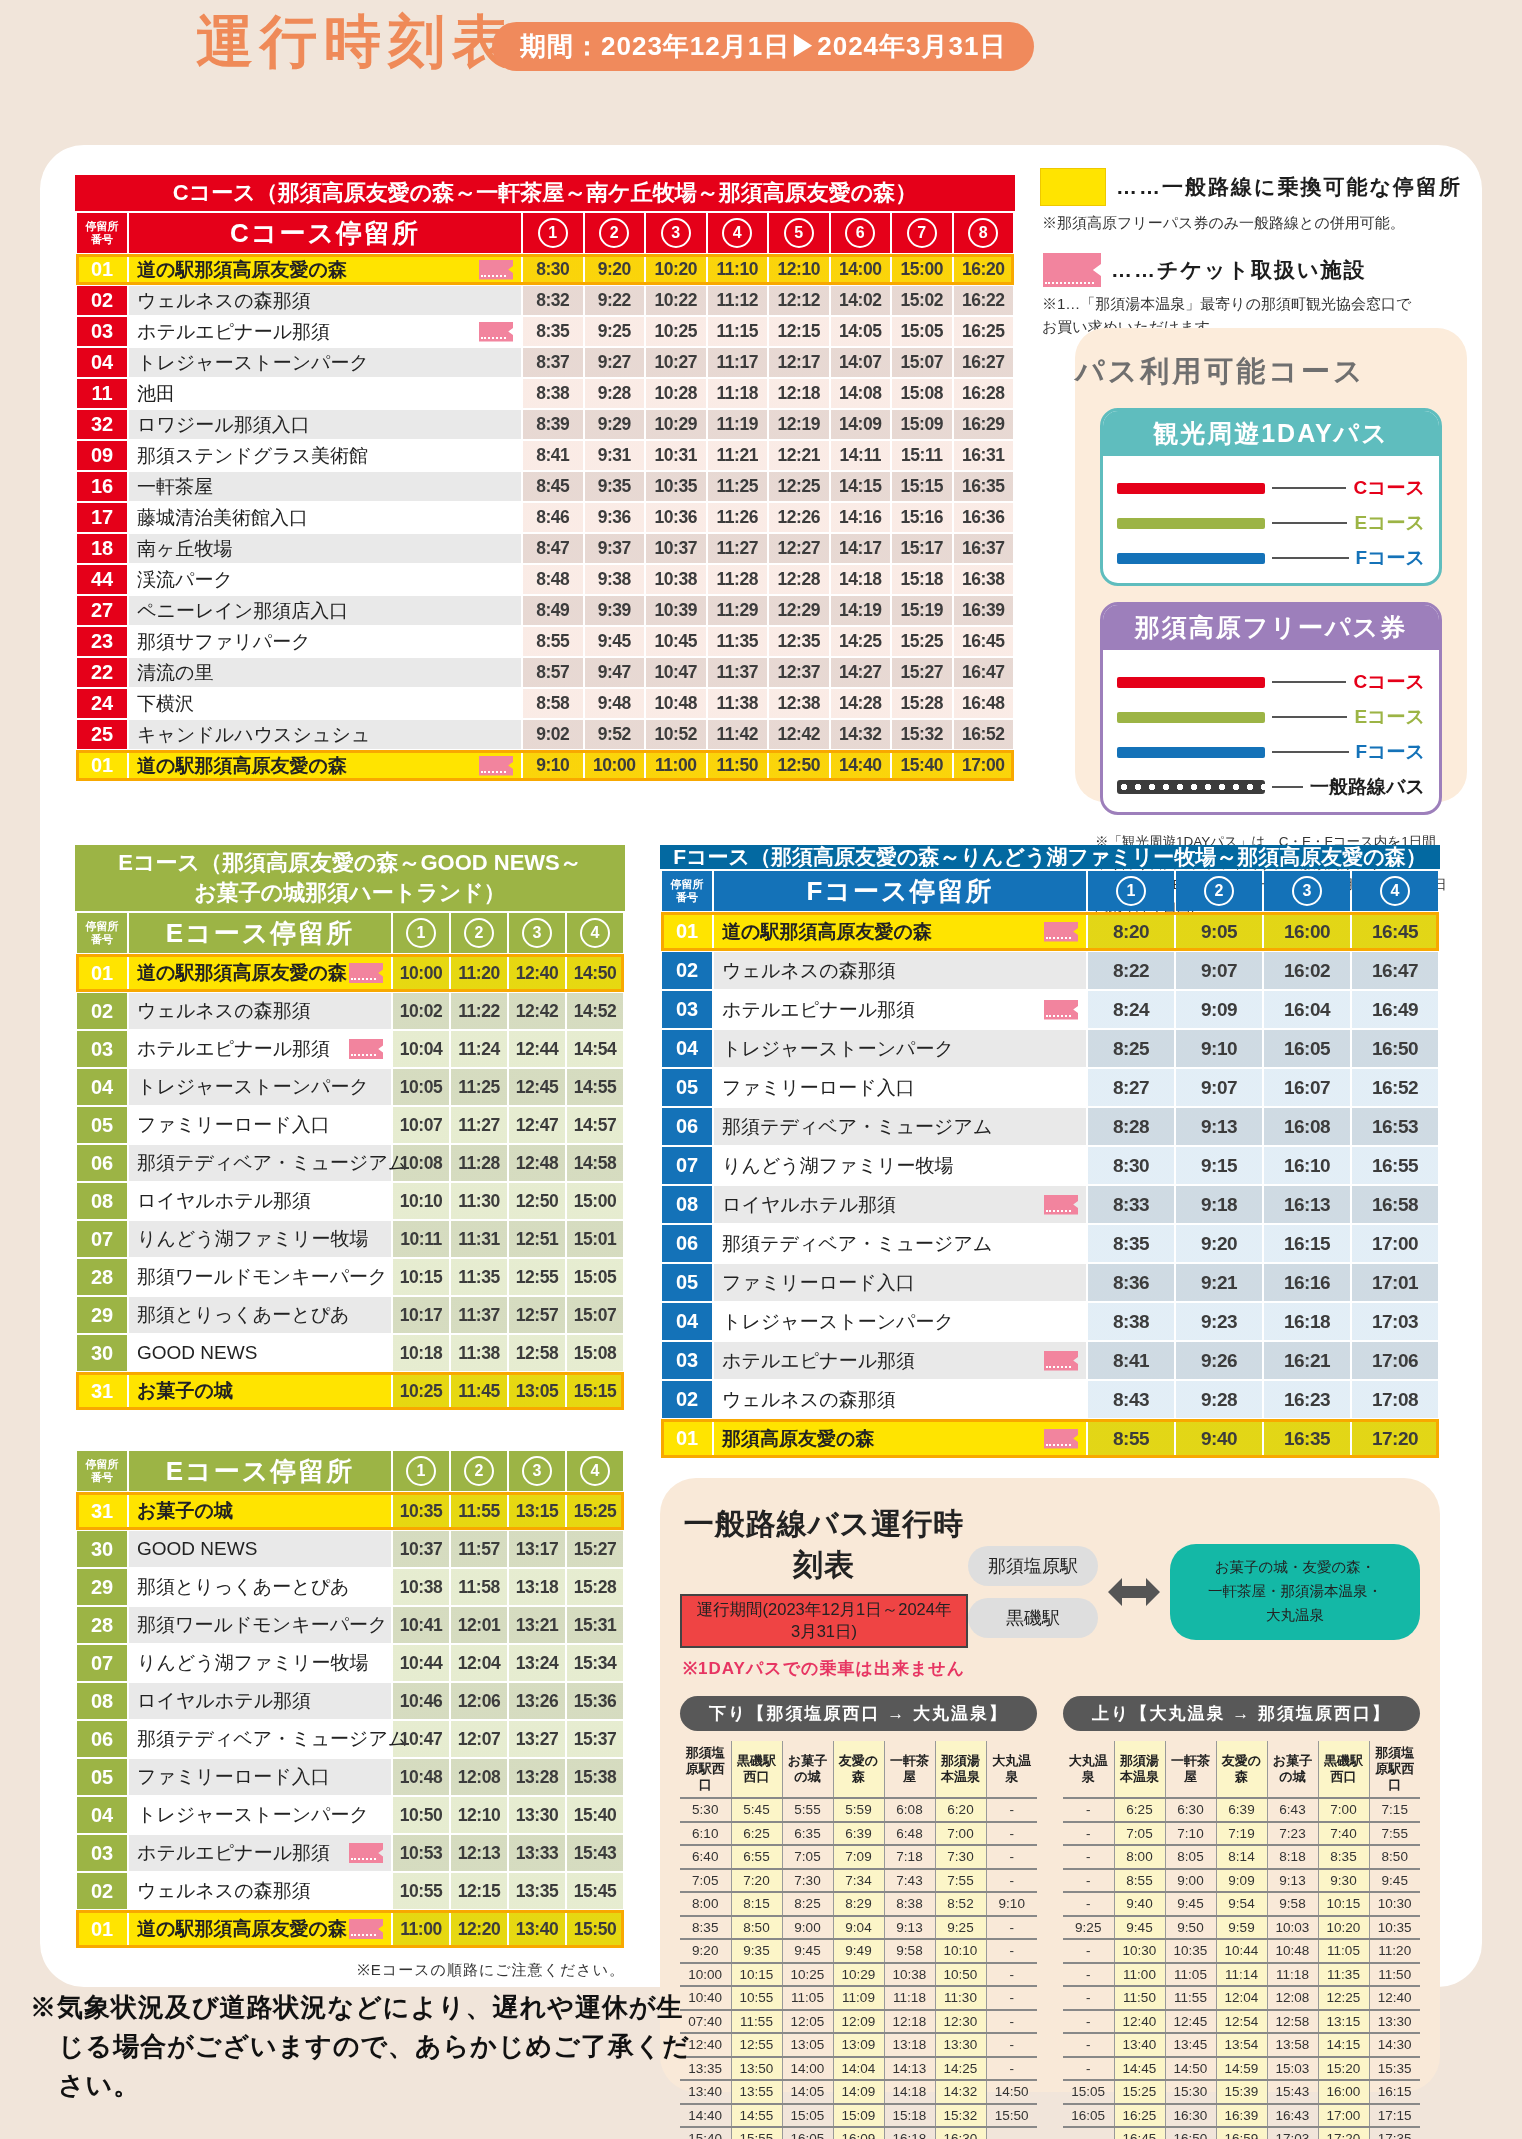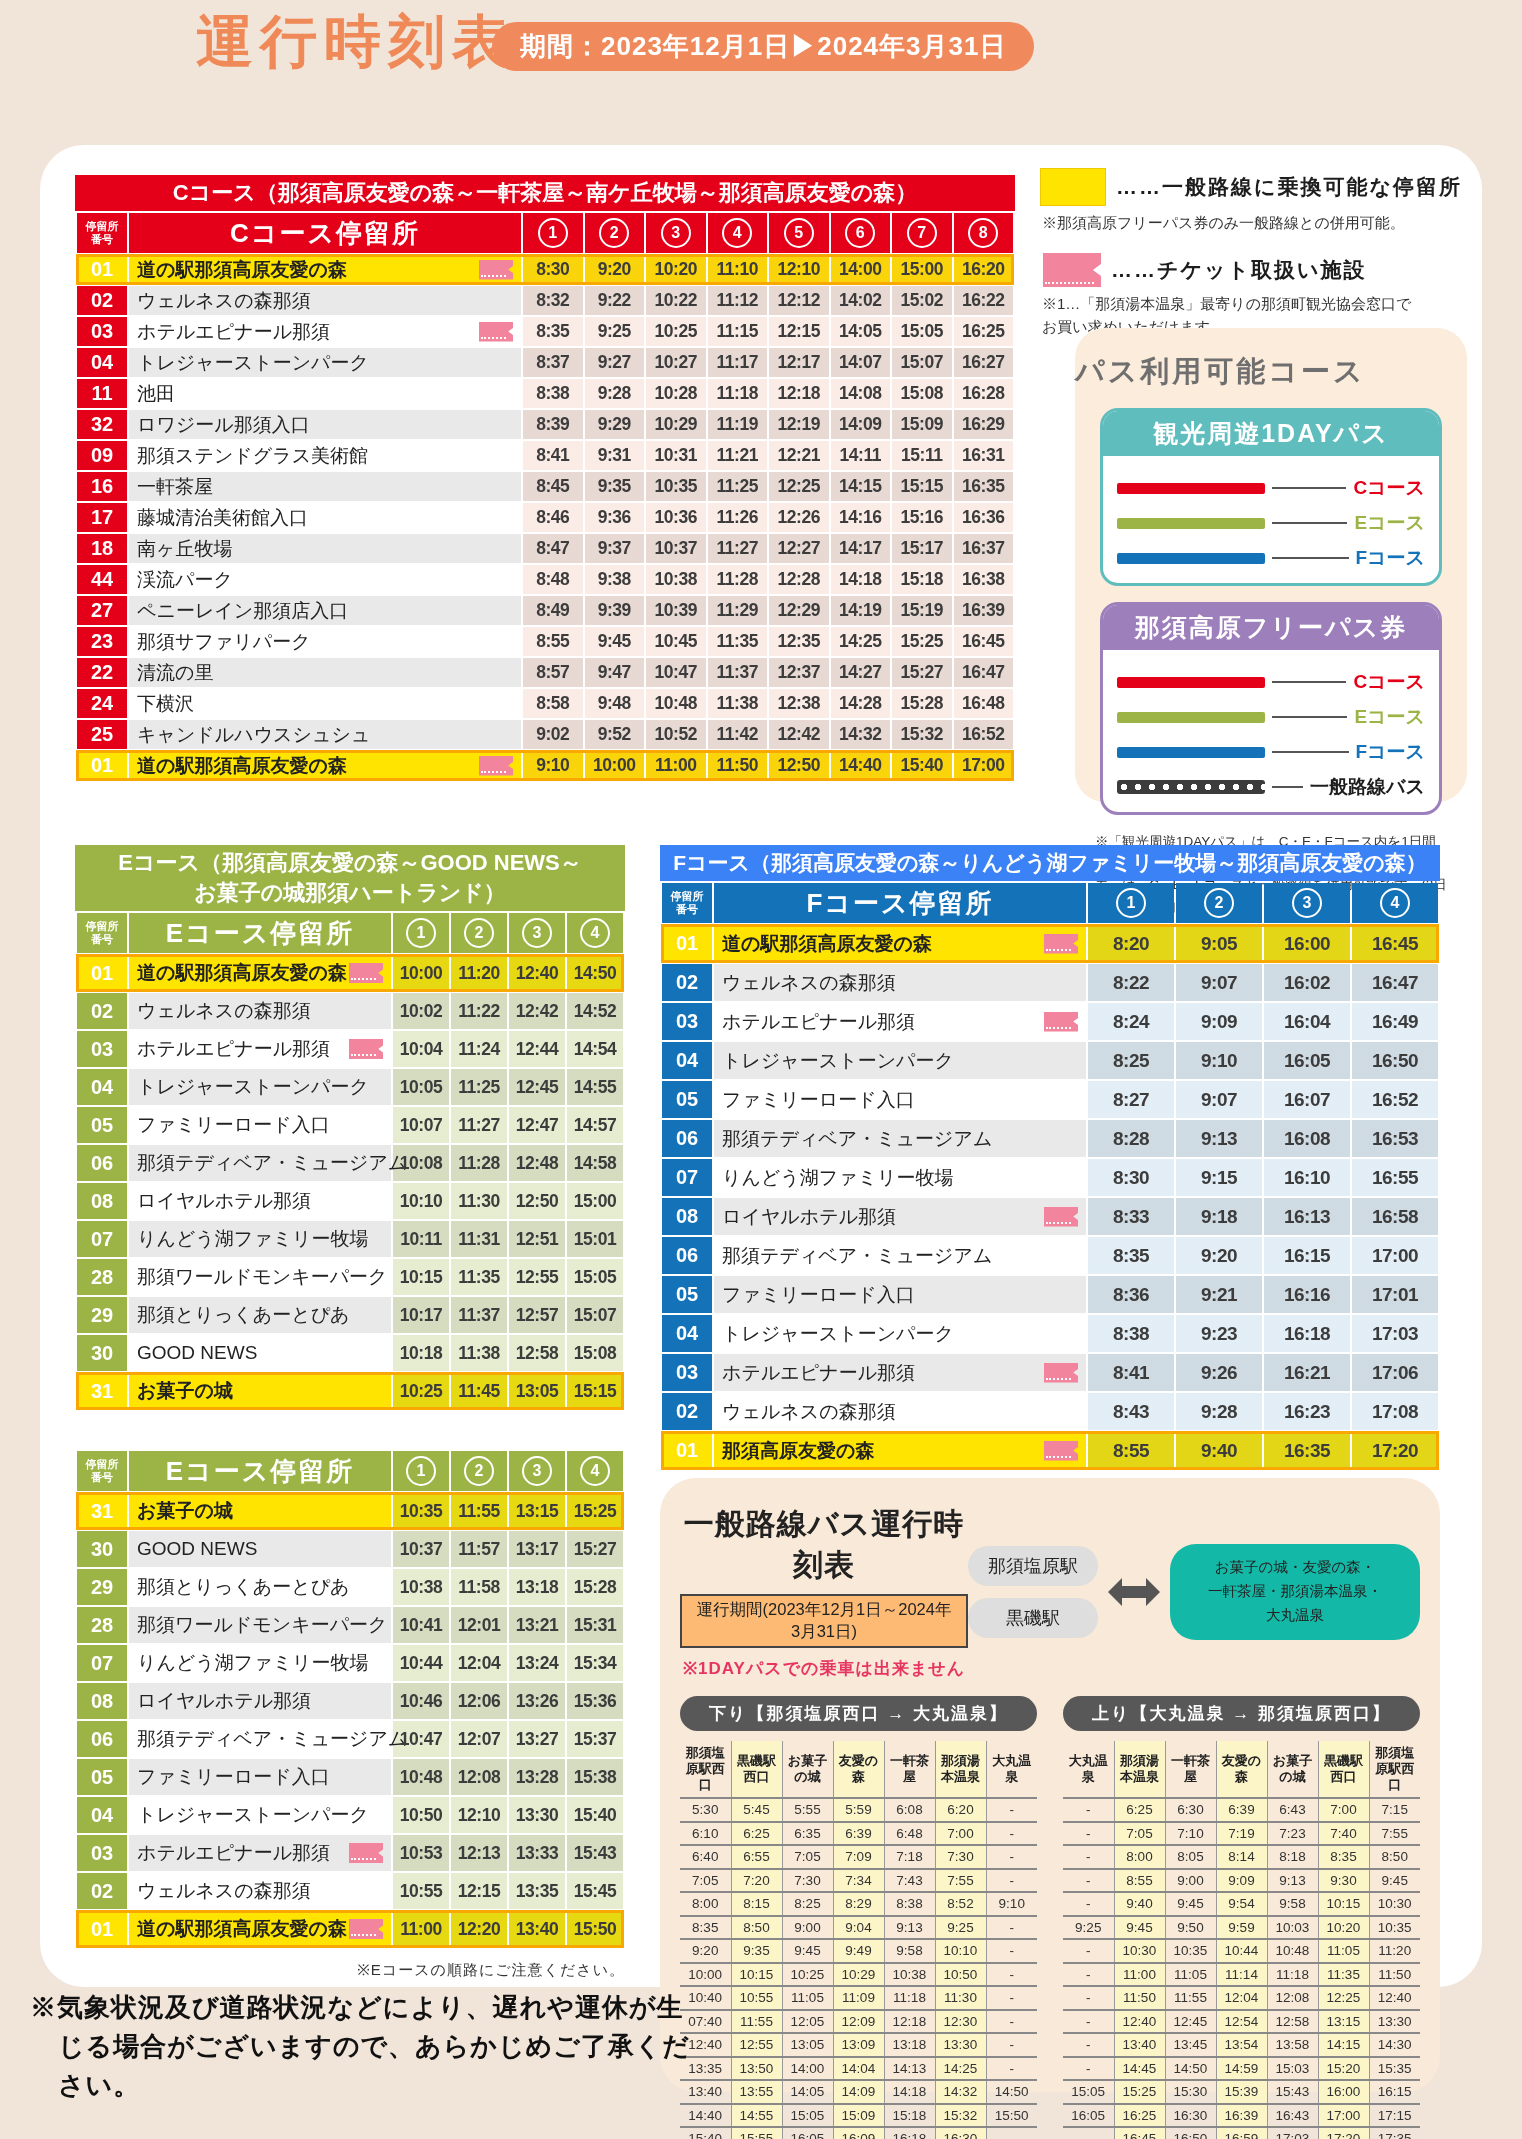--- a/index.html
+++ b/index.html
@@ -17,21 +17,21 @@
   
   .course-sec{position:absolute}
   #c-sec{left:75px;top:175px;width:940px}
   #e-sec{left:75px;top:845px;width:550px}
   #f-sec{left:660px;top:845px;width:780px}
 
   .course-title{color:#fff;font-weight:bold;text-align:center;display:flex;
                 align-items:center;justify-content:center;line-height:1.35}
   .c .course-title{background:#e50019;height:36px;font-size:22px}
   .e .course-title{background:#9cb445;height:66px;font-size:22px}
-  .f .course-title{background:#3b82f6;height:36px;font-size:21px}
+  .f .course-title{background:#0369a1;height:24px;font-size:21px}
 
   table.course{border-collapse:separate;border-spacing:2px;width:100%;table-layout:fixed;
                margin-top:0}
   .course th{color:#fff;font-weight:bold;text-align:center;vertical-align:middle}
   .c th{background:#e50019;height:38px}
   .e th{background:#9cb445;height:38px}
   .f th{background:#1472b8;height:38px}
   th.numhdr{font-size:11px;line-height:1.15;font-weight:bold}
   th.stophdr{font-size:26px;letter-spacing:2px}
   .cnum{display:inline-flex;width:26px;height:26px;border:2px solid #fff;border-radius:50%;
@@ -96,21 +96,21 @@
   .pconn{flex:1;height:2px;background:#555;margin:0 7px}
   .plabel{font-size:19px;font-weight:bold;white-space:nowrap}
   .pp-note{font-size:13.5px;color:#333;margin:16px 20px 0;line-height:1.6}
 
   
   #local-panel{position:absolute;left:660px;top:1478px;width:780px;height:614px;
                background:#f9e9d8;border-radius:36px;box-sizing:border-box;padding:26px 20px 0}
   .lb-top{display:flex;justify-content:space-between}
   .lb-left{width:380px;text-align:center}
   .lb-title{font-size:30px;font-weight:bold;color:#222;letter-spacing:1px}
-  .lb-period{display:inline-block;border:2px solid #444;background:#fdba74;font-size:16.5px;
+  .lb-period{display:inline-block;border:2px solid #444;background:#ef4444;font-size:16.5px;
              color:#222;padding:3px 12px;margin-top:8px}
   .lb-warning{color:#e73562;font-weight:bold;font-size:17px;margin-top:8px;letter-spacing:1px}
   .lb-right{display:flex;align-items:center;gap:10px}
   .st-pills{display:flex;flex-direction:column;gap:12px}
   .st-pill{background:#dedede;border-radius:22px;padding:8px 20px;font-size:18px;color:#222;
            text-align:center;white-space:nowrap}
   .dest-bubble{background:#14b8a6;border-radius:26px;padding:12px 16px;font-size:14.5px;
                color:#222;text-align:center;line-height:1.65;width:218px}
   .lb-tables{display:flex;gap:26px;margin-top:16px}
   .lb-col{width:357px}

